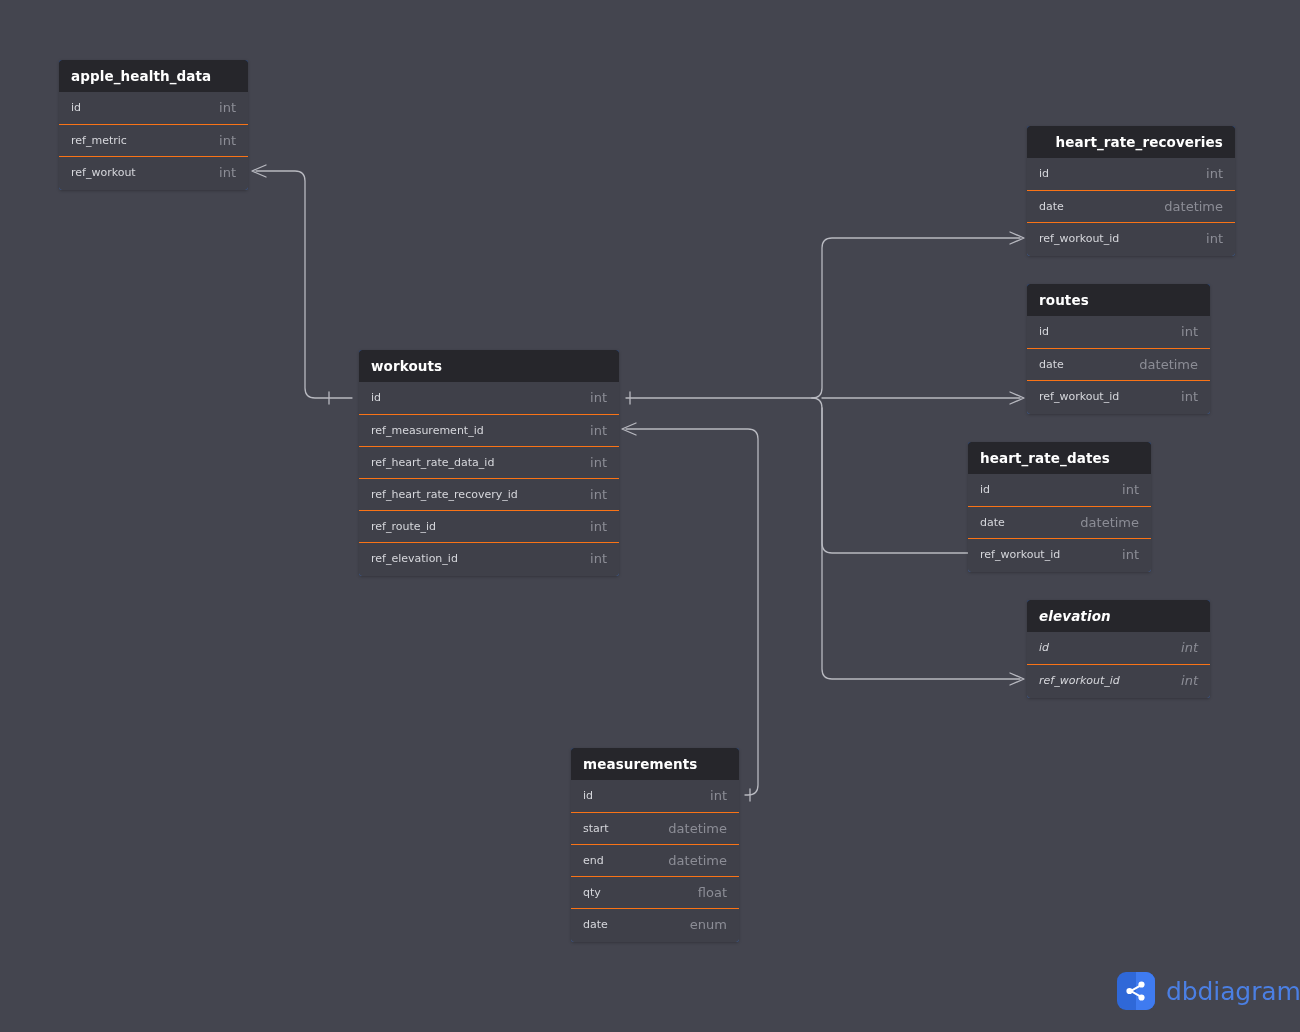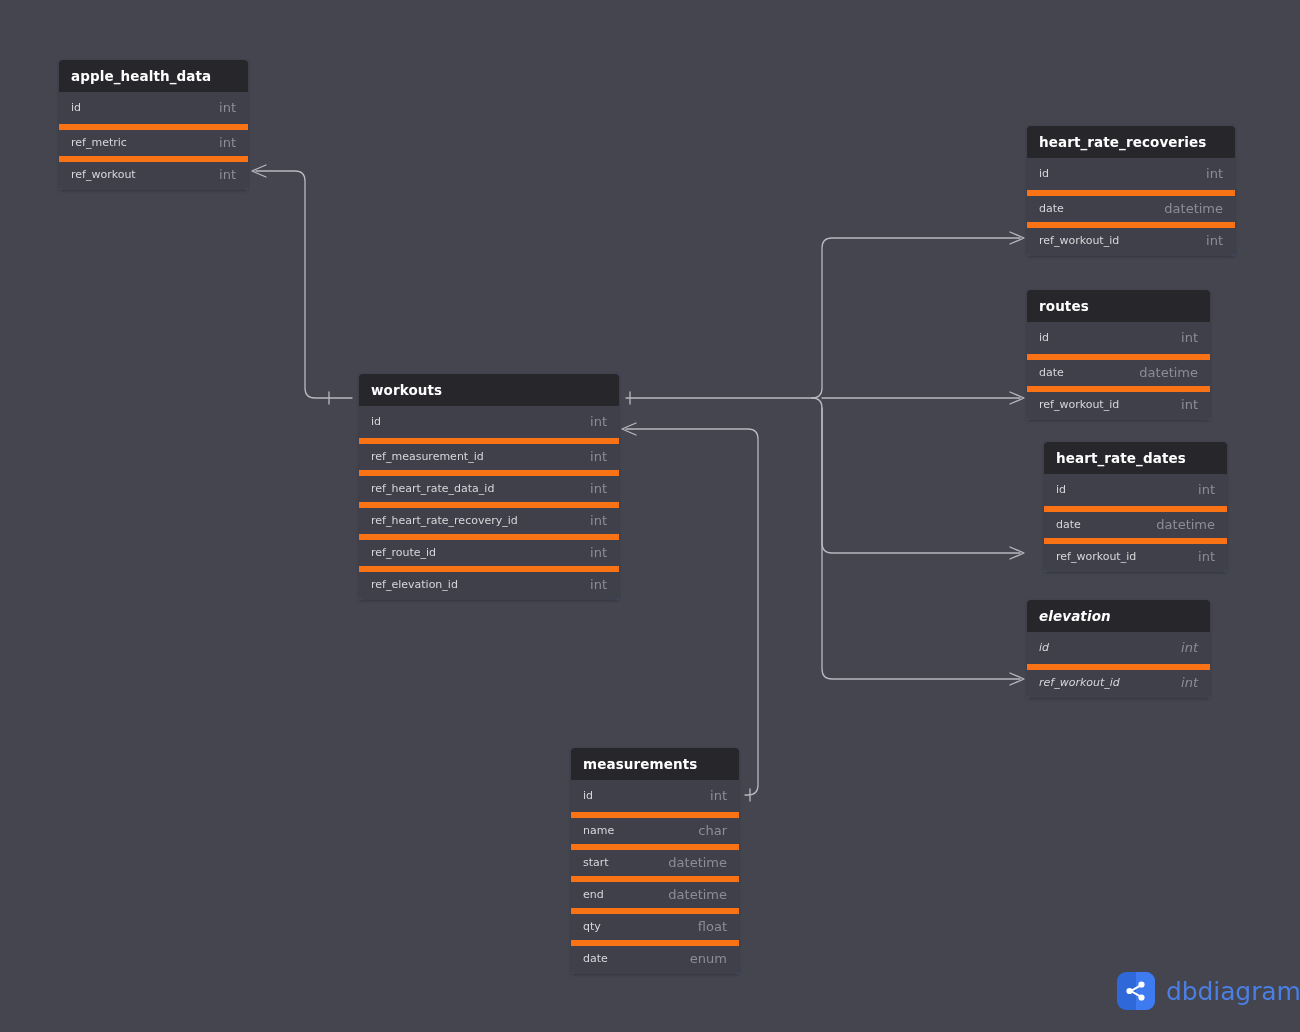--- a/index.html
+++ b/index.html
@@ -54,21 +54,21 @@
     padding-bottom: 2px;
   }
   .field-row {
     height: 32px;
     line-height: 32px;
     display: flex;
     align-items: center;
     justify-content: space-between;
     padding: 0 12px;
     box-sizing: border-box;
-    border-top: 6px solid #f97316;
+    border-top: 1px solid #f97316;
     white-space: nowrap;
   }
   .field-row:first-child {
     border-top: none;
   }
   .field-name {
     color: #d6d7dc;
     font-size: 11px;
   }
   .field-type {
@@ -162,21 +162,21 @@
           <div class="field-row">
             <span class="field-name">ref_metric</span>
             <span class="field-type">int</span>
           </div>
           <div class="field-row">
             <span class="field-name">ref_workout</span>
             <span class="field-type">int</span>
           </div>
         </div>
       </div>
-      <div class="table-card" style="left: 359px; top: 350px; width: 260px; margin-top: 24px;">
+      <div class="table-card" style="left: 359px; top: 350px; width: 260px;">
         <div class="table-header">workouts</div>
         <div class="table-body">
           <div class="field-row">
             <span class="field-name">id</span>
             <span class="field-type">int</span>
           </div>
           <div class="field-row">
             <span class="field-name">ref_measurement_id</span>
             <span class="field-type">int</span>
           </div>
@@ -191,55 +191,55 @@
           <div class="field-row">
             <span class="field-name">ref_route_id</span>
             <span class="field-type">int</span>
           </div>
           <div class="field-row">
             <span class="field-name">ref_elevation_id</span>
             <span class="field-type">int</span>
           </div>
         </div>
       </div>
-      <div class="table-card" style="left: 1027px; top: 126px; width: 208px;">
+      <div class="table-card" style="left: 1027px; top: 126px; width: 208px; text-align: right;">
         <div class="table-header">heart_rate_recoveries</div>
         <div class="table-body">
           <div class="field-row">
             <span class="field-name">id</span>
             <span class="field-type">int</span>
           </div>
           <div class="field-row">
             <span class="field-name">date</span>
             <span class="field-type">datetime</span>
           </div>
           <div class="field-row">
             <span class="field-name">ref_workout_id</span>
             <span class="field-type">int</span>
           </div>
         </div>
       </div>
-      <div class="table-card" style="left: 1027px; top: 290px; width: 183px;">
+      <div class="table-card" style="left: 1027px; top: 284px; width: 183px;">
         <div class="table-header">routes</div>
         <div class="table-body">
           <div class="field-row">
             <span class="field-name">id</span>
             <span class="field-type">int</span>
           </div>
           <div class="field-row">
             <span class="field-name">date</span>
             <span class="field-type">datetime</span>
           </div>
           <div class="field-row">
             <span class="field-name">ref_workout_id</span>
             <span class="field-type">int</span>
           </div>
         </div>
       </div>
-      <div class="table-card" style="left: 1044px; top: 442px; width: 183px;">
+      <div class="table-card" style="left: 968px; top: 442px; width: 183px;">
         <div class="table-header">heart_rate_dates</div>
         <div class="table-body">
           <div class="field-row">
             <span class="field-name">id</span>
             <span class="field-type">int</span>
           </div>
           <div class="field-row">
             <span class="field-name">date</span>
             <span class="field-type">datetime</span>
           </div>
@@ -261,24 +261,20 @@
             <span class="field-type">int</span>
           </div>
         </div>
       </div>
       <div class="table-card" style="left: 571px; top: 748px; width: 168px;">
         <div class="table-header">measurements</div>
         <div class="table-body">
           <div class="field-row">
             <span class="field-name">id</span>
             <span class="field-type">int</span>
-          </div>
-          <div class="field-row">
-            <span class="field-name">name</span>
-            <span class="field-type">char</span>
           </div>
           <div class="field-row">
             <span class="field-name">start</span>
             <span class="field-type">datetime</span>
           </div>
           <div class="field-row">
             <span class="field-name">end</span>
             <span class="field-type">datetime</span>
           </div>
           <div class="field-row">

